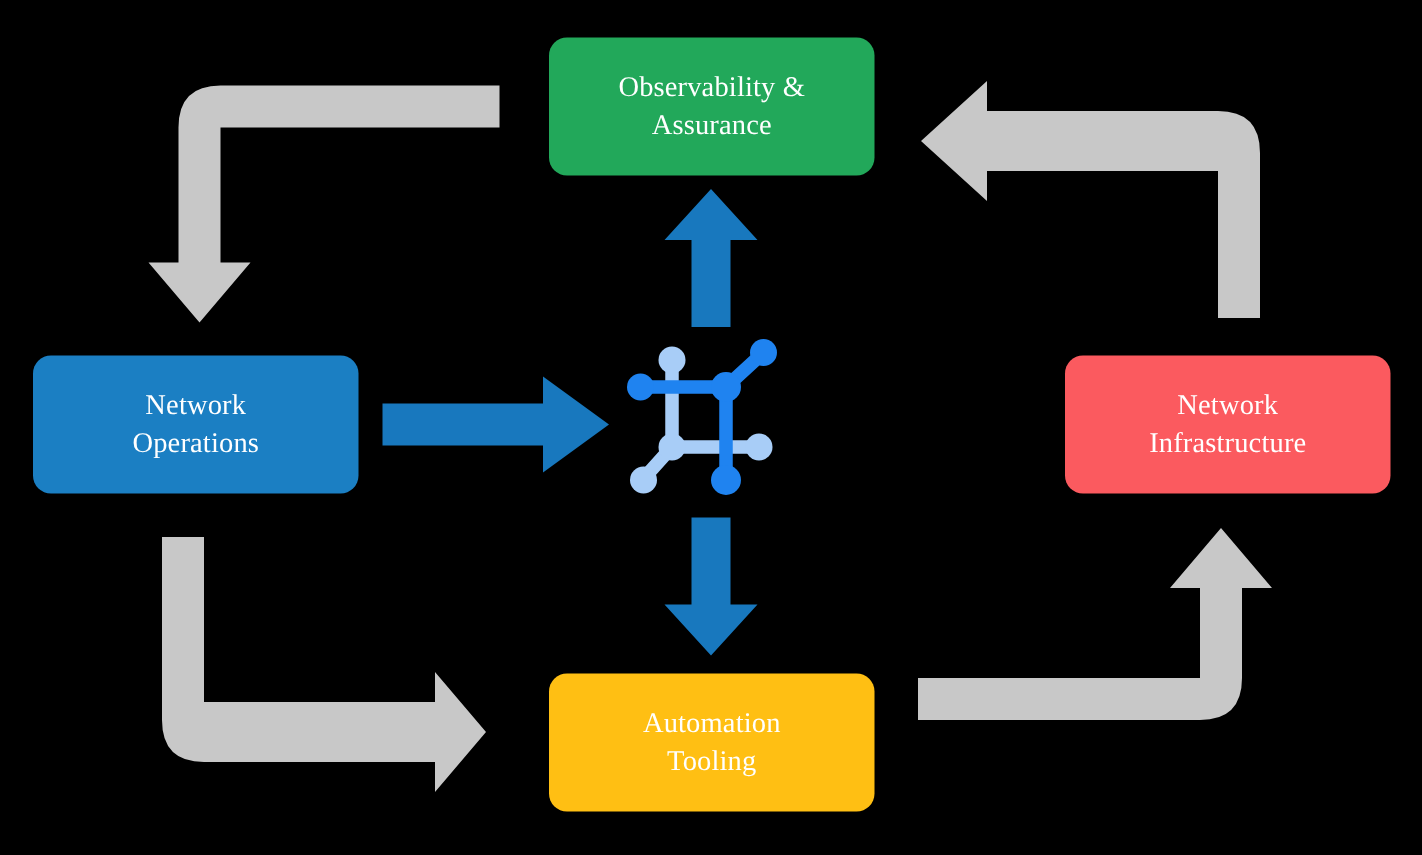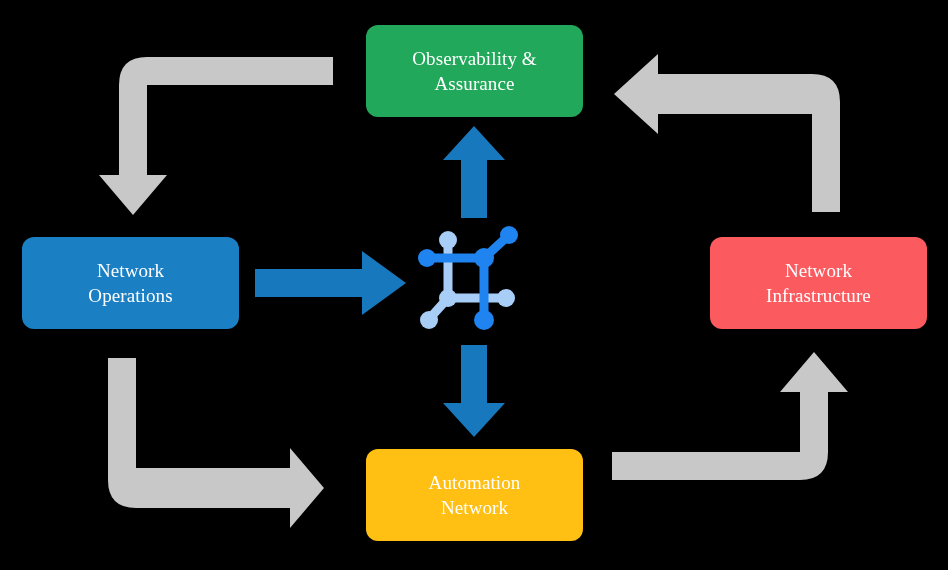--- a/index.html
+++ b/index.html
@@ -122,15 +122,15 @@
   <div class="node-box" id="box-observability" style="background-color: rgb(34, 168, 90);">Observability &amp;
 Assurance</div>
 
   <div class="node-box" id="box-operations" style="background-color: rgb(27, 127, 195);">Network
 Operations</div>
 
   <div class="node-box" id="box-infrastructure" style="background-color: rgb(251, 90, 95);">Network
 Infrastructure</div>
 
   <div class="node-box" id="box-automation" style="background-color: rgb(255, 191, 19);">Automation
-Network</div>
+Tooling</div>
 
 </div>
 
 </body></html>

